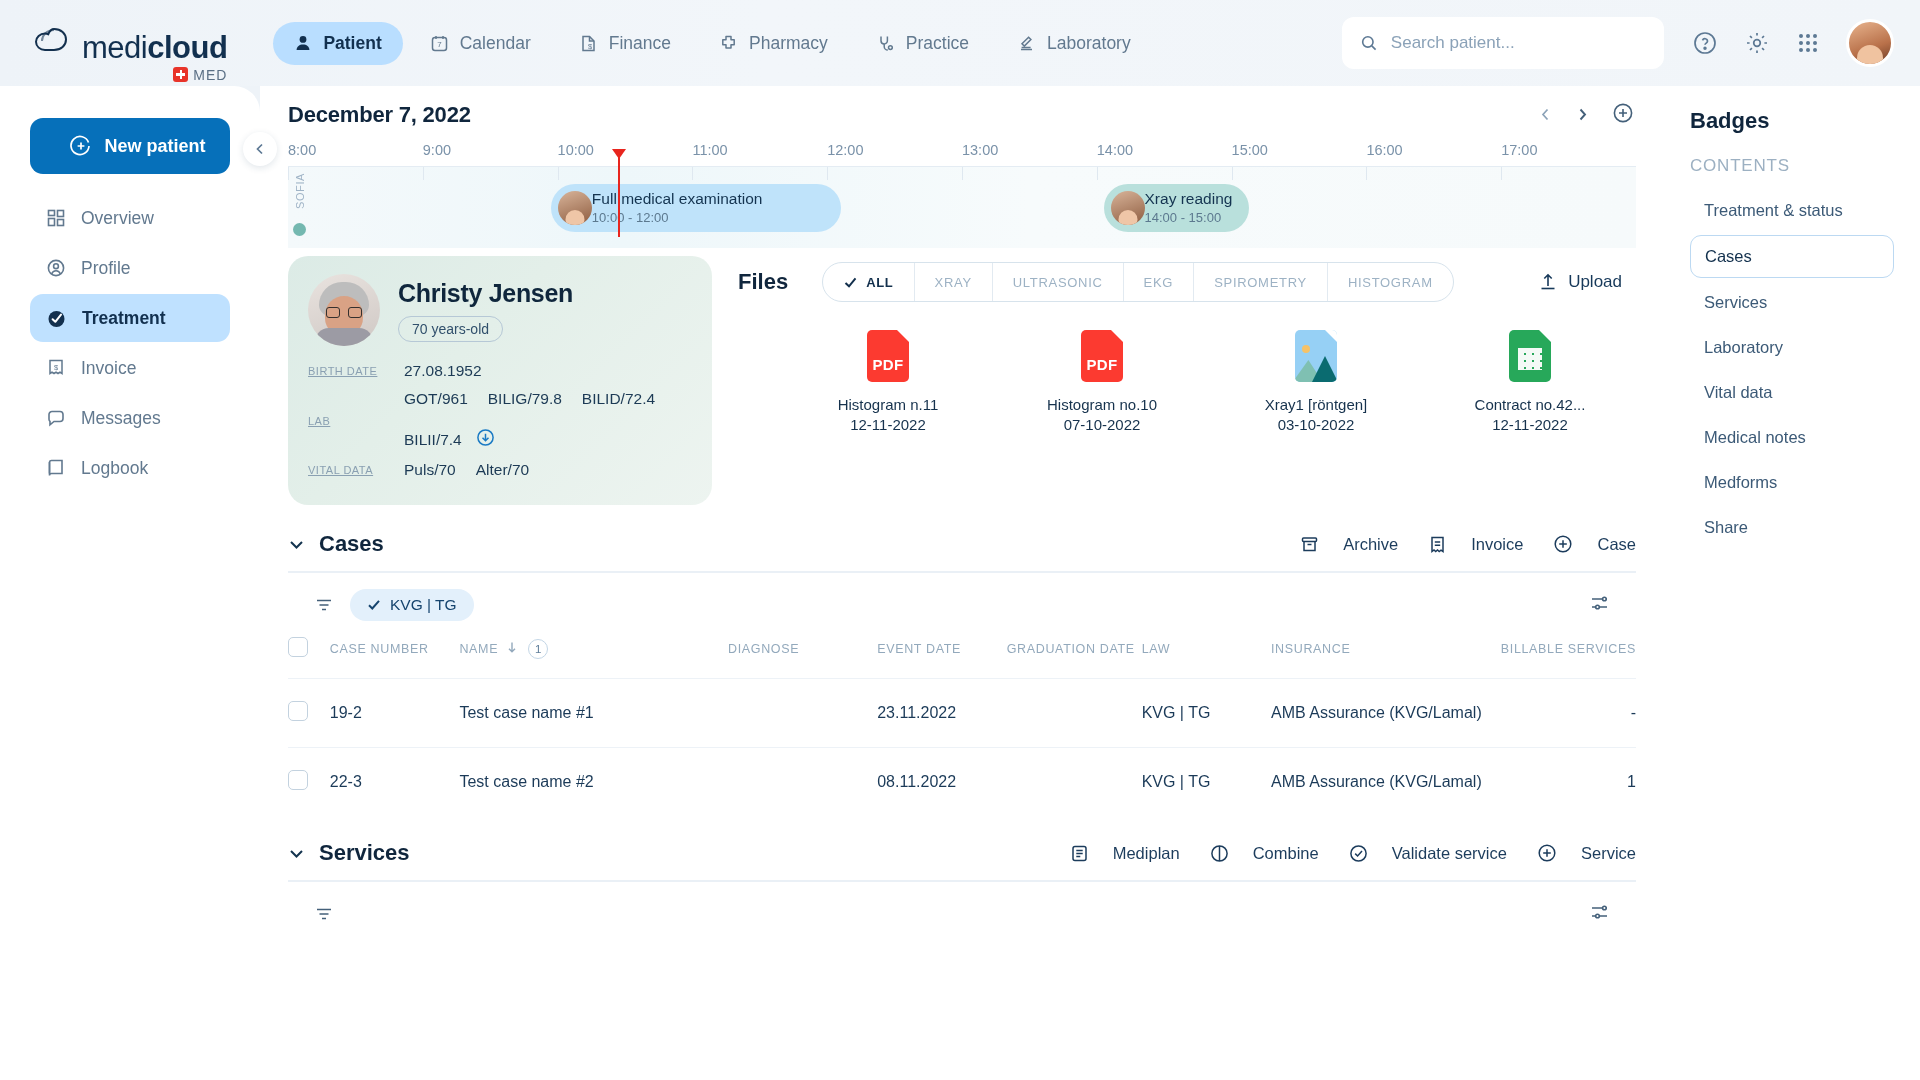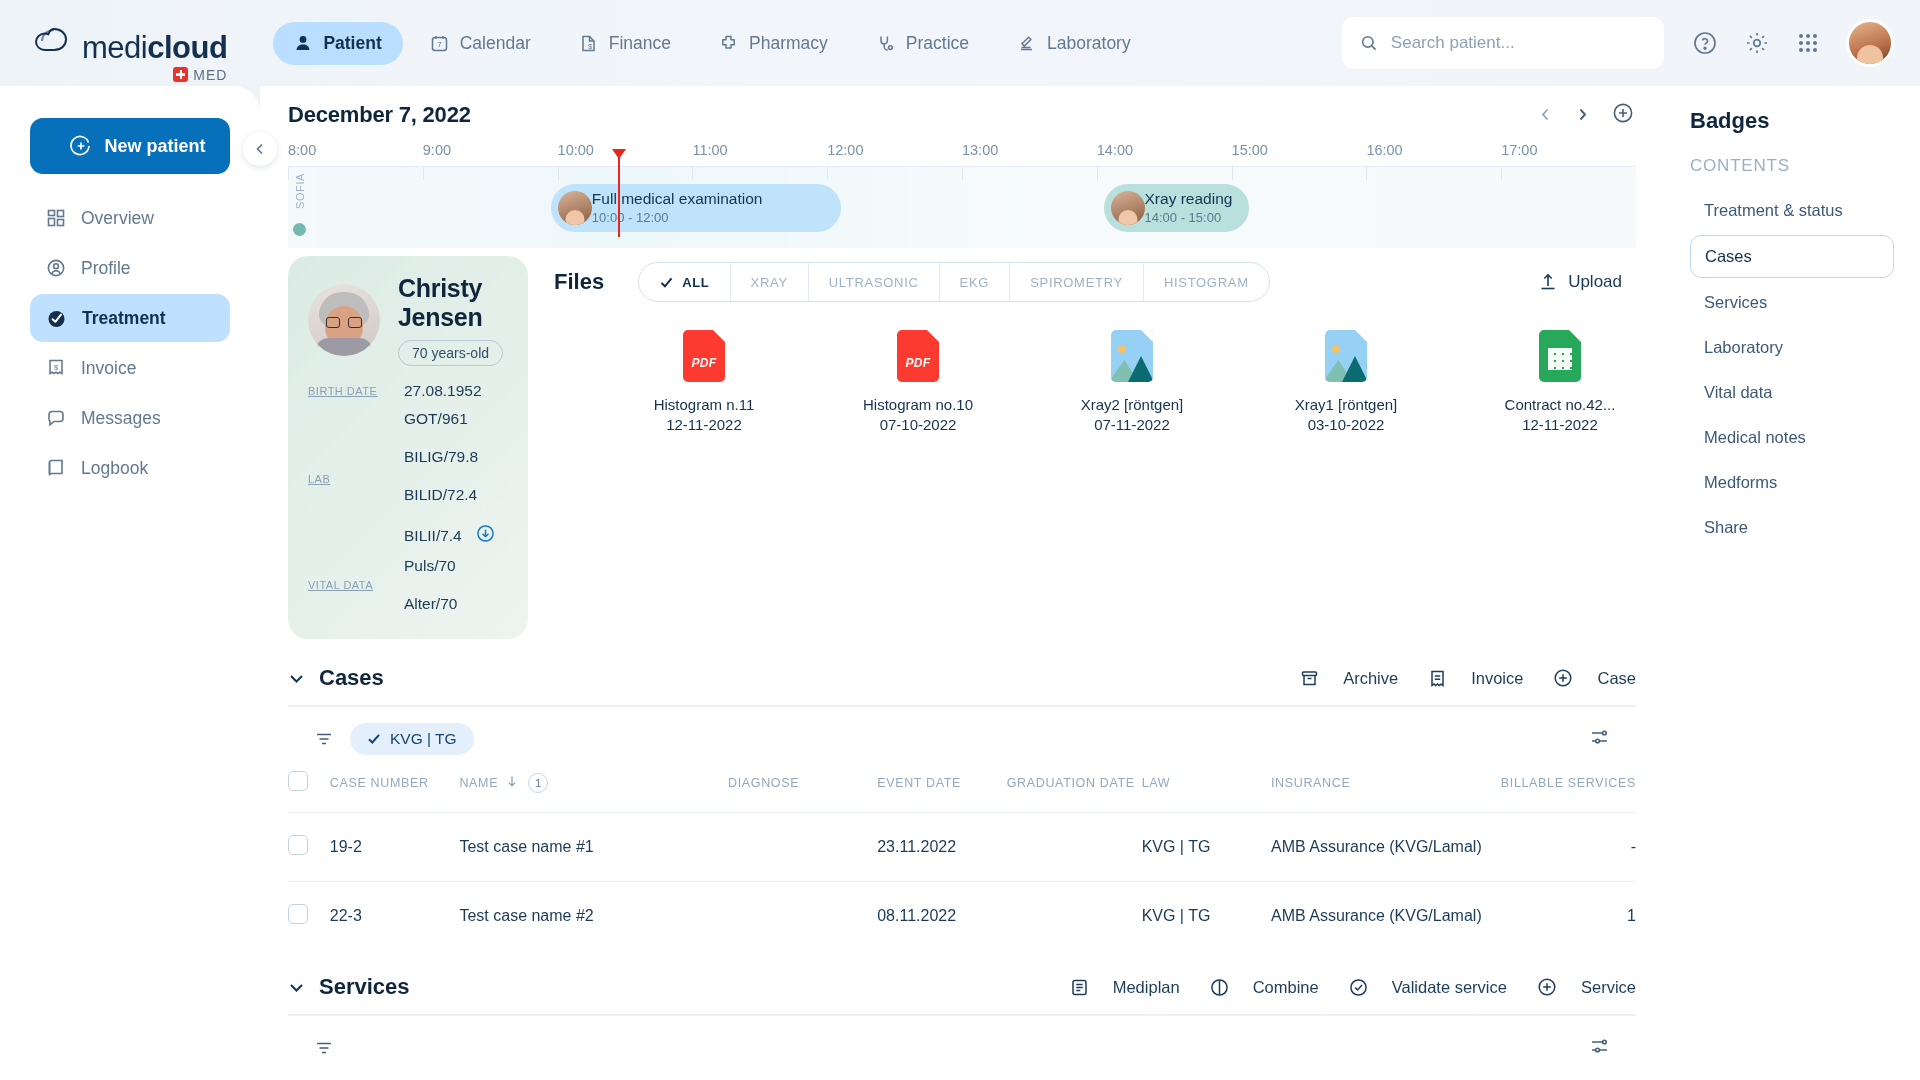--- a/index.html
+++ b/index.html
@@ -168,21 +168,21 @@
     border-right: 1px solid #e2eaf1;
   }
   .seg-item:last-child { border-right: 0; }
   .seg-item.active { color: #13304d; font-weight: 600; }
   .upload { margin-left: auto; display: flex; align-items: center; gap: 10px; font-size: 17px; color: #17395a; cursor: pointer; padding-right: 14px; }
   .file-list { display: flex; gap: 62px; margin-top: 28px; padding-left: 74px; }
   .file { width: 152px; text-align: center; cursor: pointer; }
   .fic { width: 42px; height: 52px; margin: 0 auto 12px auto; position: relative; border-radius: 5px; }
   .fic.pdf { background: #fc3a30; }
   .fic.pdf:after { content:""; position:absolute; right:0; top:0; border-left:12px solid transparent; border-top:12px solid #fff; }
-  .fic.pdf span { position:absolute; left:0; right:0; top:26px; font-size:12px; font-weight:700; color:#fff; letter-spacing:.4px;font-style:italic; }
+  .fic.pdf span { position:absolute; left:0; right:0; top:26px; font-size:15px; font-weight:700; color:#fff; letter-spacing:.4px; }
   .fic.img { background:#96d0f5; overflow:hidden; }
   .fic.img:after { content:""; position:absolute; right:0; top:0; border-left:12px solid transparent; border-top:12px solid #fff; }
   .fic.img .sun { position:absolute; left:7px; top:15px; width:8px;height:8px;border-radius:50%;background:#f5c268; }
   .fic.img .m1 { position:absolute; left:-2px; bottom:0; width:30px;height:22px; background:#7fc0b2; transform: skewX(-2deg);
      clip-path: polygon(0 100%, 50% 0, 100% 100%); }
   .fic.img .m2 { position:absolute; right:-1px; bottom:0; width:26px;height:26px; background:#0a6b70;
      clip-path: polygon(0 100%, 50% 0, 100% 100%); }
   .fic.xls { background:#27a85a; }
   .fic.xls:after { content:""; position:absolute; right:0; top:0; border-left:12px solid transparent; border-top:12px solid #fff; }
   .fic.xls .g { position:absolute; left:9px; top:18px; width:24px; height:22px;
@@ -557,29 +557,20 @@
             </div>
           <div class="fname">Histogram n.11</div>
           <div class="fdate">12-11-2022</div>
         </div>
         <div class="file">
           <div class="fic pdf">
               <span>PDF</span>
             </div>
           <div class="fname">Histogram no.10</div>
           <div class="fdate">07-10-2022</div>
-        </div>
-        <div class="file">
-          <div class="fic img">
-              <span class="sun"></span>
-              <span class="m1"></span>
-              <span class="m2"></span>
-            </div>
-          <div class="fname">Xray2 [röntgen]</div>
-          <div class="fdate">07-11-2022</div>
         </div>
         <div class="file">
           <div class="fic img">
               <span class="sun"></span>
               <span class="m1"></span>
               <span class="m2"></span>
             </div>
           <div class="fname">Xray1 [röntgen]</div>
           <div class="fdate">03-10-2022</div>
         </div>

